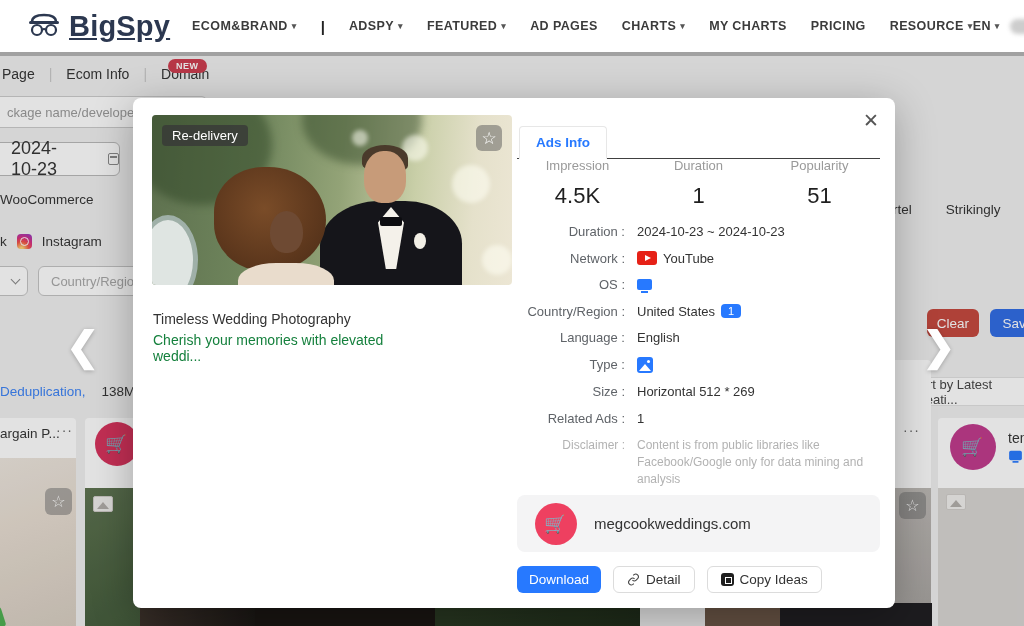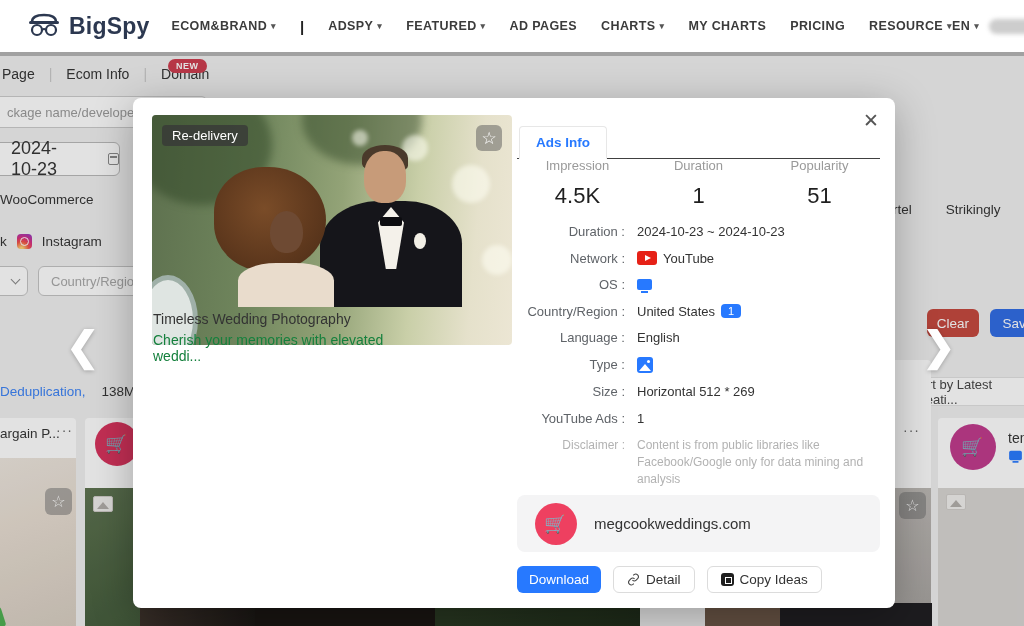--- a/index.html
+++ b/index.html
@@ -3,21 +3,21 @@
 <meta charset="utf-8">
 <style>
   * { margin:0; padding:0; box-sizing:border-box; }
   html,body { font-family:"Liberation Sans", sans-serif; }
   #page { position:relative; width:1024px; height:626px; background:#f0f0f0; overflow:hidden; }
 
   
   .topnav { position:absolute; left:0; top:0; width:1024px; height:52px; background:#ffffff; z-index:10;
             display:flex; align-items:center; padding:0 26px; }
   .brand { display:flex; align-items:center; gap:7px; margin-right:22px; }
-  .brand-name { font-size:23px; font-weight:800; color:#2c3850; letter-spacing:.2px; }
+  .brand-name { font-size:29px; font-weight:800; color:#2c3850; letter-spacing:.2px;text-decoration:underline; }
   .nav-items { display:flex; align-items:center; gap:24px; }
   .nav-item { font-size:12.5px; font-weight:700; color:#3b3b3b; letter-spacing:.4px; cursor:pointer;
               display:flex; align-items:center; gap:4px; white-space:nowrap; }
   .caret { font-size:9px; color:#555; }
   .nav-divider { color:#222; font-weight:700; font-size:15px; }
   .nav-right { margin-left:auto; display:flex; align-items:center; gap:10px; }
   .account-pill { width:56px; height:15px; border-radius:8px; background:#cdcdcd; filter:blur(2px); }
 
   .gray-band { position:absolute; left:0; top:52px; width:1024px; height:4px; background:#b5b5b5; }
 
@@ -107,21 +107,21 @@
   
   .car-arrow { position:absolute; z-index:45; color:#fff; font-size:40px; font-weight:700; cursor:pointer;
                text-shadow:0 1px 4px rgba(0,0,0,.25); line-height:1; }
   .arrow-left { left:66px; top:326px; }
   .arrow-right { left:922px; top:326px; }
 
   
   .modal { position:absolute; left:133px; top:98px; width:762px; height:510px; background:#fff; border-radius:8px;
            box-shadow:0 8px 40px rgba(0,0,0,.28); z-index:50; }
   .modal-close { position:absolute; right:16px; top:11px; font-size:19px; color:#555; cursor:pointer; }
-  .ad-image { position:absolute; left:19px; top:17px; width:360px; height:230px; border-radius:4px; overflow:hidden;
+  .ad-image { position:absolute; left:19px; top:17px; width:360px; height:170px; border-radius:4px; overflow:hidden;
               background:linear-gradient(95deg,#5e714f 0%,#6f855c 28%,#93a377 52%,#c9cfa8 72%,#e5e1cb 88%,#ece6d4 100%); }
   .bokeh { position:absolute; border-radius:50%; background:rgba(255,255,244,.55); filter:blur(2px); }
   .foliage { position:absolute; border-radius:50%; background:rgba(40,62,32,.45); filter:blur(4px); }
   .car-hint { position:absolute; left:-14px; bottom:-20px; width:60px; height:90px; background:#dfe5e2;
               border-radius:50%; border:5px solid #9fb0a8; }
   .woman-hair { position:absolute; left:62px; top:52px; width:112px; height:104px; background:
                 radial-gradient(circle at 45% 40%, #7a4c28 0%, #5e381d 60%, #4a2c17 100%);
                 border-radius:46% 54% 52% 48%; }
   .woman-face { position:absolute; left:118px; top:96px; width:33px; height:42px; background:#6e4a33; border-radius:50% 50% 45% 45%; }
   .woman-body { position:absolute; left:86px; top:148px; width:96px; height:44px; background:#e9dccc;
@@ -418,21 +418,21 @@
         <span class="ival">English</span>
 
         <span class="ilabel">Type :</span>
         <span class="ival">
           <span class="type-icon"></span>
         </span>
 
         <span class="ilabel">Size :</span>
         <span class="ival">Horizontal 512 * 269</span>
 
-        <span class="ilabel">YouTube Ads :</span>
+        <span class="ilabel">Related Ads :</span>
         <span class="ival">1</span>
 
         <span class="ilabel gray-row">Disclaimer :</span>
         <span class="ival gray-row">Content is from public libraries like Facebook/Google only for data mining and analysis</span>
       </div>
 
       <div class="domain-box">
         <div class="cart-circle domain-cart">
             <span class="cart-glyph">🛒</span>
           </div>

